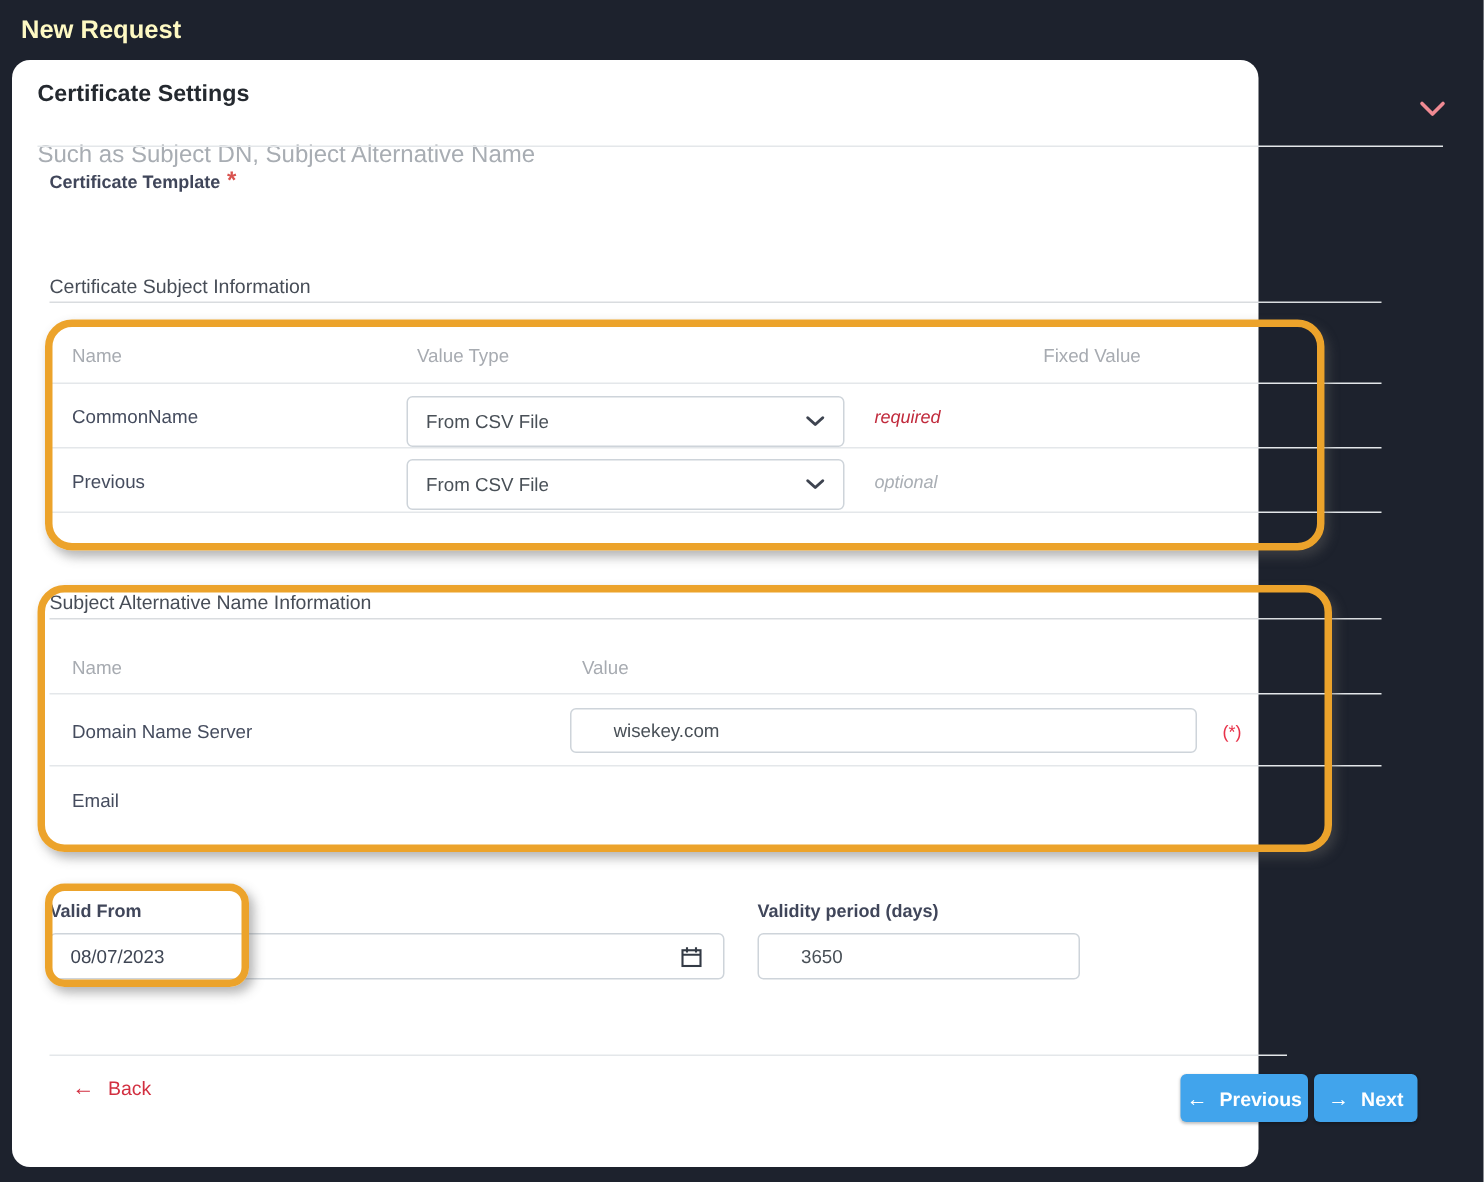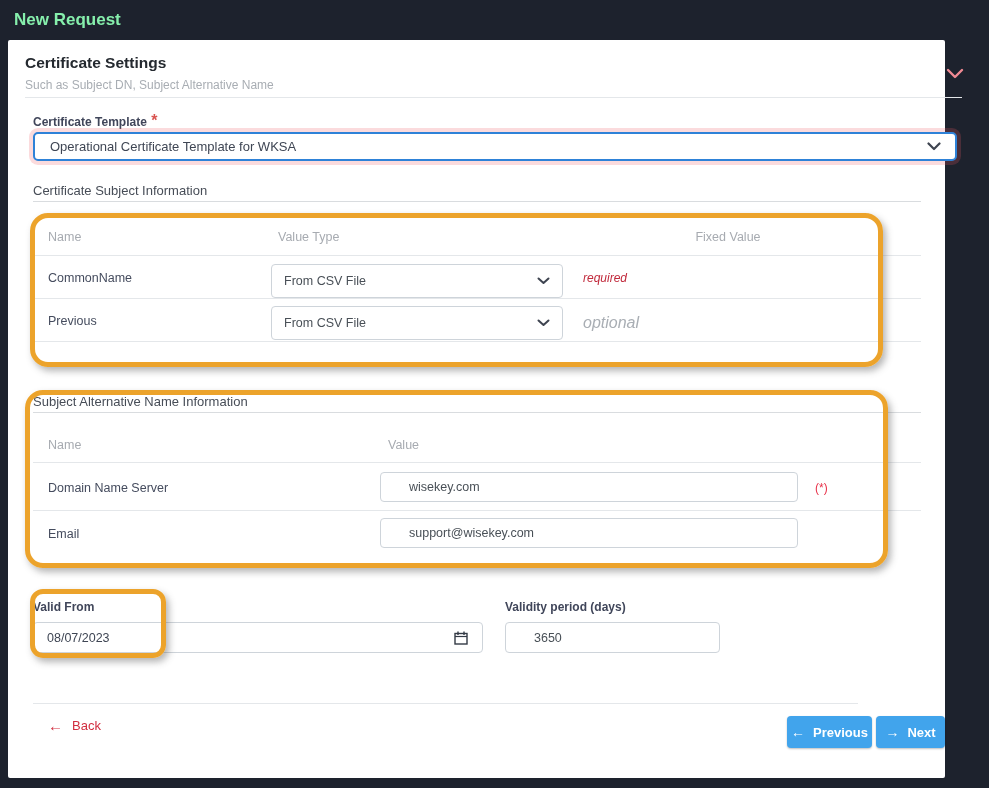--- a/index.html
+++ b/index.html
@@ -14,34 +14,34 @@
   html,body{width:989px;height:788px;overflow:hidden;}
   body{
     background:var(--background-dark);
     font-family:"Liberation Sans","DejaVu Sans",sans-serif;
     position:relative;
   }
   
   .topbar{
     position:absolute;left:0;top:0;width:989px;height:40px;
     background:var(--background-dark);
-    color:#86efac;font-size:17px;font-weight:600;
+    color:#fef9c3;font-size:17px;font-weight:600;
     line-height:40px;padding-left:14px;
   }
   
   .card{
-    position:absolute;left:8px;top:40px;width:937px;height:738px;
-    background:#ffffff;border-radius:2px;
+    position:absolute;left:8px;top:40px;width:831px;height:738px;
+    background:#ffffff;border-radius:12px;
   }
   .abs{position:absolute;}
   .divider{position:absolute;height:1px;background:#e4e7ea;}
   .divider.dark{background:#d9dcdf;}
 
   .panel-title{font-size:15.5px;font-weight:600;color:#24292f;}
-  .panel-sub{font-size:12px;color:#a8adb3;}
+  .panel-sub{font-size:16px;color:#a8adb3;margin-top:17px;}
 
   .chev-collapse{width:18px;height:12px;cursor:pointer;}
 
   .field-label{font-size:12px;font-weight:600;color:#40465a;}
   .req-star{color:#d9534f;font-weight:700;}
 
   .big-select{
     width:924px;height:29px;
     border:2px solid var(--select-focus-blue);
     border-radius:5px;background:#fff;
@@ -57,21 +57,21 @@
 
   .mini-select{
     width:292px;height:28px;
     border:1px solid #ced4da;border-radius:4px;background:#fff;
     display:flex;align-items:center;
     padding:16px 12px;cursor:pointer;
   }
   .mini-select .sel-text{flex:1;font-size:12.5px;color:#495057;}
 
   .note-required{font-size:12px;font-style:italic;color:var(--required-red);}
-  .note-optional{font-size:16px;font-style:italic;color:#a9aeb4;}
+  .note-optional{font-size:12px;font-style:italic;color:#a9aeb4;}
   .note-star{font-size:12px;color:#e8324a;}
 
   .text-input{
     height:30px;border:1px solid #ced4da;border-radius:4px;
     background:#fff;font-family:inherit;font-size:12.5px;color:#495057;
     padding:0 28px;outline:none;
   }
   .date-input{
     width:450px;height:31px;border:1px solid #ced4da;border-radius:4px;
     background:#fff;display:flex;align-items:center;
@@ -114,26 +114,20 @@
     <svg class="chev-collapse" viewBox="0 0 18 12">
       <path d="M2 2 L9 9 L16 2" fill="none" stroke="#f08a93" stroke-width="2.4" stroke-linecap="round" stroke-linejoin="round"></path>
     </svg>
   </div>
   <div class="divider" style="left:17px;top:57px;width:937px;"></div>
 
   <div class="abs" style="left:25px;top:72px;">
     <span class="field-label">Certificate Template</span>
     <span class="req-star">*</span>
   </div>
-  <div class="abs big-select" style="left:25px;top:92px;">
-    <span class="sel-text">Operational Certificate Template for WKSA</span>
-    <svg width="14" height="9" viewBox="0 0 14 9">
-      <path d="M1.5 1.5 L7 7 L12.5 1.5" fill="none" stroke="#3e4450" stroke-width="2.2" stroke-linecap="round" stroke-linejoin="round"></path>
-    </svg>
-  </div>
 
   <div class="abs section-title" style="left:25px;top:143px;text-align:center;">Certificate Subject Information</div>
   <div class="divider dark" style="left:25px;top:161px;width:888px;"></div>
 
   <div class="abs col-header" style="left:40px;top:190px;">Name</div>
   <div class="abs col-header" style="left:270px;top:190px;">Value Type</div>
   <div class="abs col-header" style="left:630px;top:190px;width:180px;text-align:center;">Fixed Value</div>
   <div class="divider" style="left:25px;top:215px;width:888px;"></div>
 
   <div class="abs row-label" style="left:40px;top:231px;">CommonName</div>
@@ -162,21 +156,20 @@
   <div class="abs col-header" style="left:40px;top:398px;">Name</div>
   <div class="abs col-header" style="left:380px;top:398px;">Value</div>
   <div class="divider" style="left:25px;top:422px;width:888px;"></div>
 
   <div class="abs row-label" style="left:40px;top:441px;">Domain Name Server</div>
   <input class="abs text-input" style="left: 372px; top: 432px; width: 418px;" value="wisekey.com">
   <div class="abs note-star" style="left:807px;top:441px;">(*)</div>
   <div class="divider" style="left:25px;top:470px;width:888px;"></div>
 
   <div class="abs row-label" style="left:40px;top:487px;">Email</div>
-  <input class="abs text-input" style="left: 372px; top: 478px; width: 418px;" value="support@wisekey.com">
 
   <div class="abs field-label" style="left:25px;top:560px;">Valid From</div>
   <div class="abs date-input" style="left:25px;top:582px;">
     <span class="date-text">08/07/2023</span>
     <svg width="14" height="14" viewBox="0 0 14 14">
       <rect x="1" y="2.5" width="12" height="10.5" fill="none" stroke="#333a45" stroke-width="1.4"></rect>
       <line x1="4" y1="0.5" x2="4" y2="4" stroke="#333a45" stroke-width="1.4"></line>
       <line x1="10" y1="0.5" x2="10" y2="4" stroke="#333a45" stroke-width="1.4"></line>
       <line x1="1" y1="5.5" x2="13" y2="5.5" stroke="#333a45" stroke-width="1.2"></line>
     </svg>

